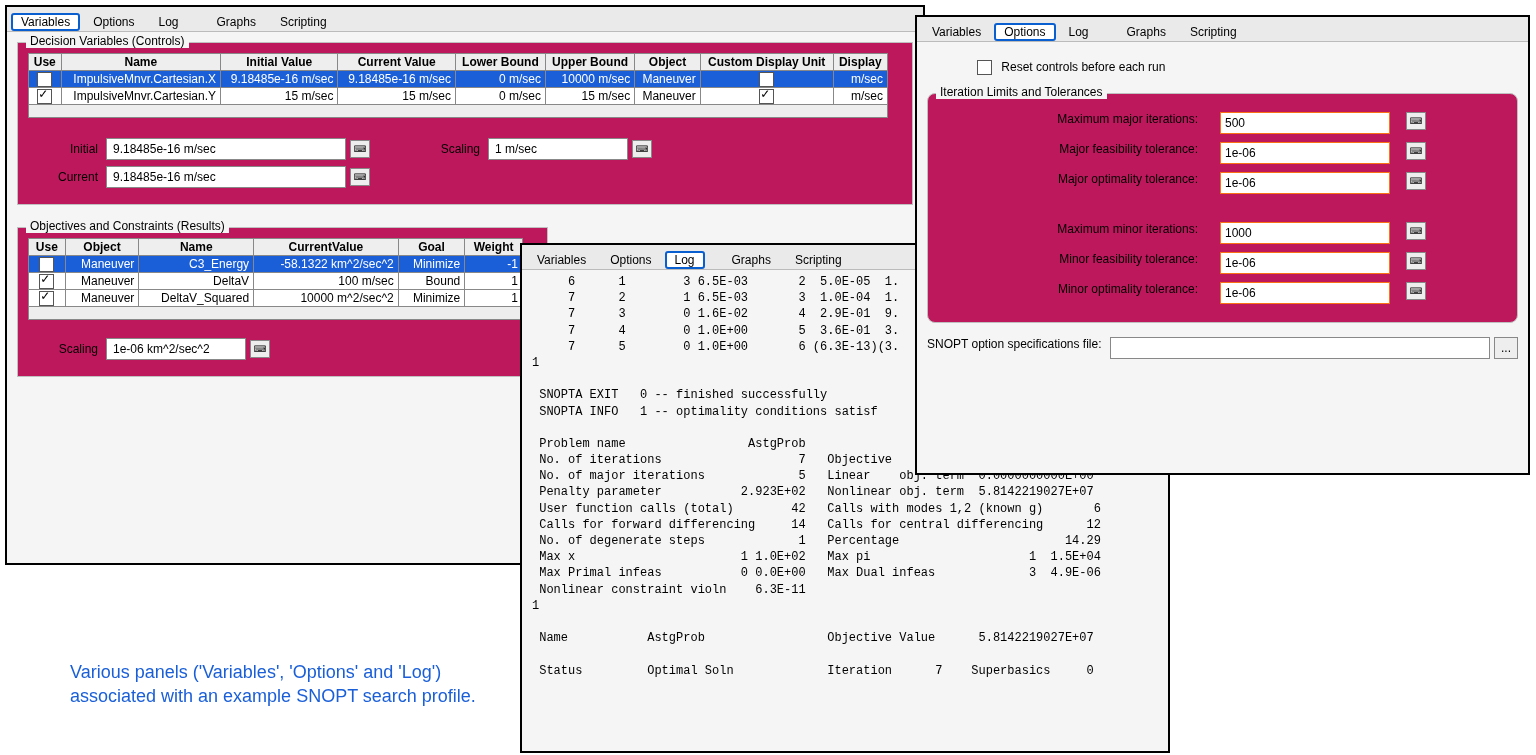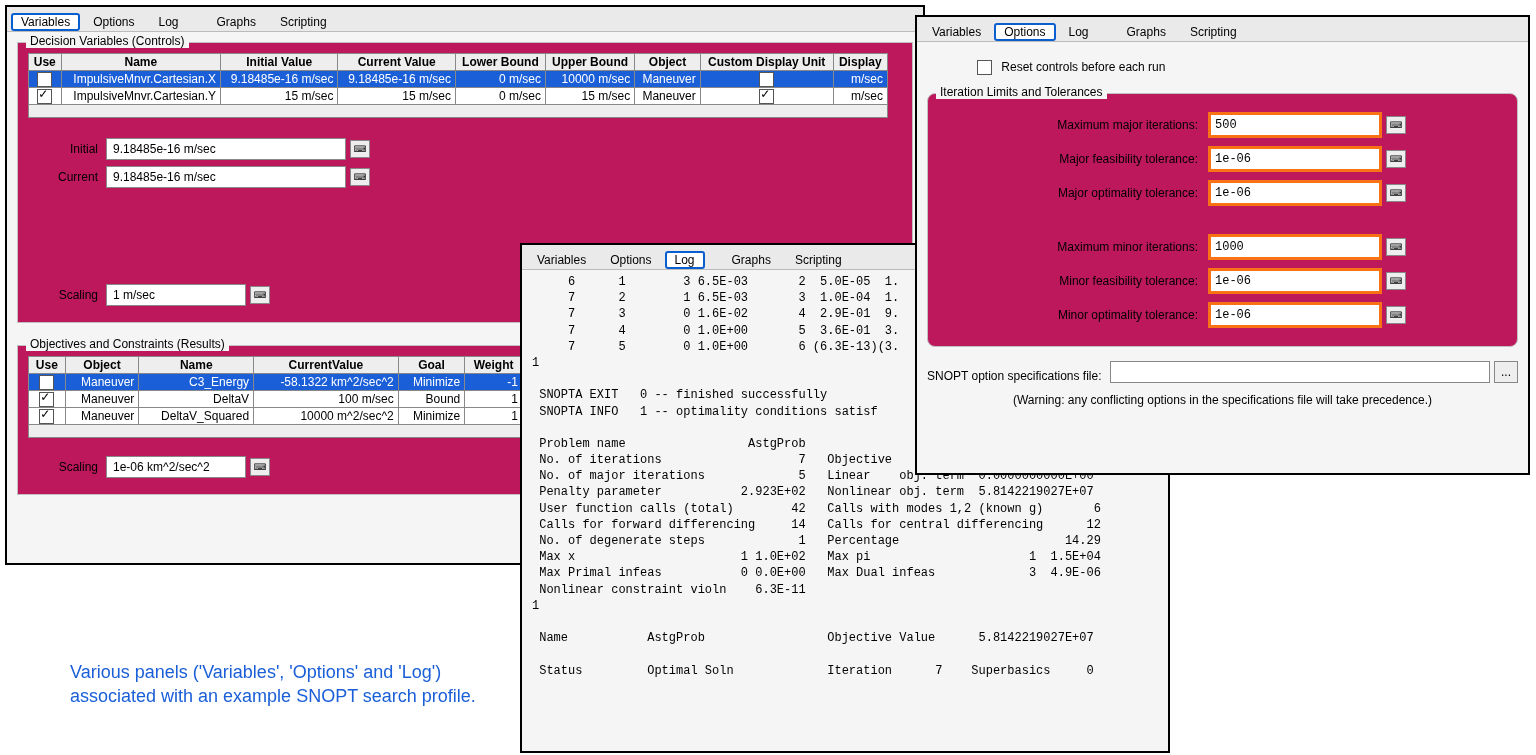--- a/index.html
+++ b/index.html
@@ -108,37 +108,37 @@
   .caption {
     position:absolute;
     left:70px; top:660px;
     width:430px;
     color:#1a5fd8;
     font-size:18px;
     line-height:1.35;
   }
   .opt-row {
     display:flex;
-    align-items:center;
+    align-items:flex-start;
     margin:8px 0;
+    gap:12px;
   }
   .opt-row label {
     width:260px;
     text-align:right;
     margin-right:10px;
   }
   .opt-input {
     width:160px;
     height:20px;
-    border:3px solid #f97316;
+    border:1px solid #f97316;
     background:#fff;
     display:flex;
     align-items:center;
     padding:0 4px;
-    font-family:Liberation Mono, monospace;
   }
   .logarea {
     font-family: "Courier New", monospace;
     font-size: 12px;
     white-space: pre;
     padding: 4px 10px;
     background:#f5f5f5;
     line-height:1.35;
   }
   .browse-btn {
@@ -205,21 +205,21 @@
             <td>0 m/sec</td>
             <td>15 m/sec</td>
             <td>Maneuver</td>
             <td class="check-cell"><span class="cb checked"></span></td>
             <td>m/sec</td>
           </tr>
         </tbody>
     </table>
     <div style="height:12px;border:1px solid #888;border-top:none;background:#eee"></div>
 
-    <div style="display:flex; margin-top:14px; gap:84px;flex-direction:column;">
+    <div style="display:flex; margin-top:14px; gap:40px;">
       <div>
         <div class="lblrow">
           <label>Initial</label>
           <div class="txt" style="width:230px">
             <span class="val">9.18485e-16 m/sec</span>
           </div>
           <div class="kbdbtn">⌨</div>
         </div>
         <div class="lblrow">
           <label>Current</label>
@@ -384,23 +384,22 @@
         <div class="opt-row">
           <label>Minor optimality tolerance:</label>
           <div class="opt-input">
             <span>1e-06</span>
           </div>
           <div class="kbdbtn">⌨</div>
         </div>
       </div>
   </div>
 
-  <div style="display:flex;align-items:flex-end;padding:4px 10px">
+  <div style="display:flex;align-items:flex-start;padding:4px 10px">
     <label style="margin-right:8px">SNOPT option specifications file:</label>
     <div class="txt" style="flex:1">
       <span class="val"></span>
     </div>
     <div class="browse-btn">...</div>
   </div>
-  <div class="warn">(Warning: any conflicting options in the specifications file will take precedence.)</div>
 </div>
 
 <div class="caption">Various panels ('Variables', 'Options' and 'Log') associated with an example SNOPT search profile.</div>
 
 </body></html>

